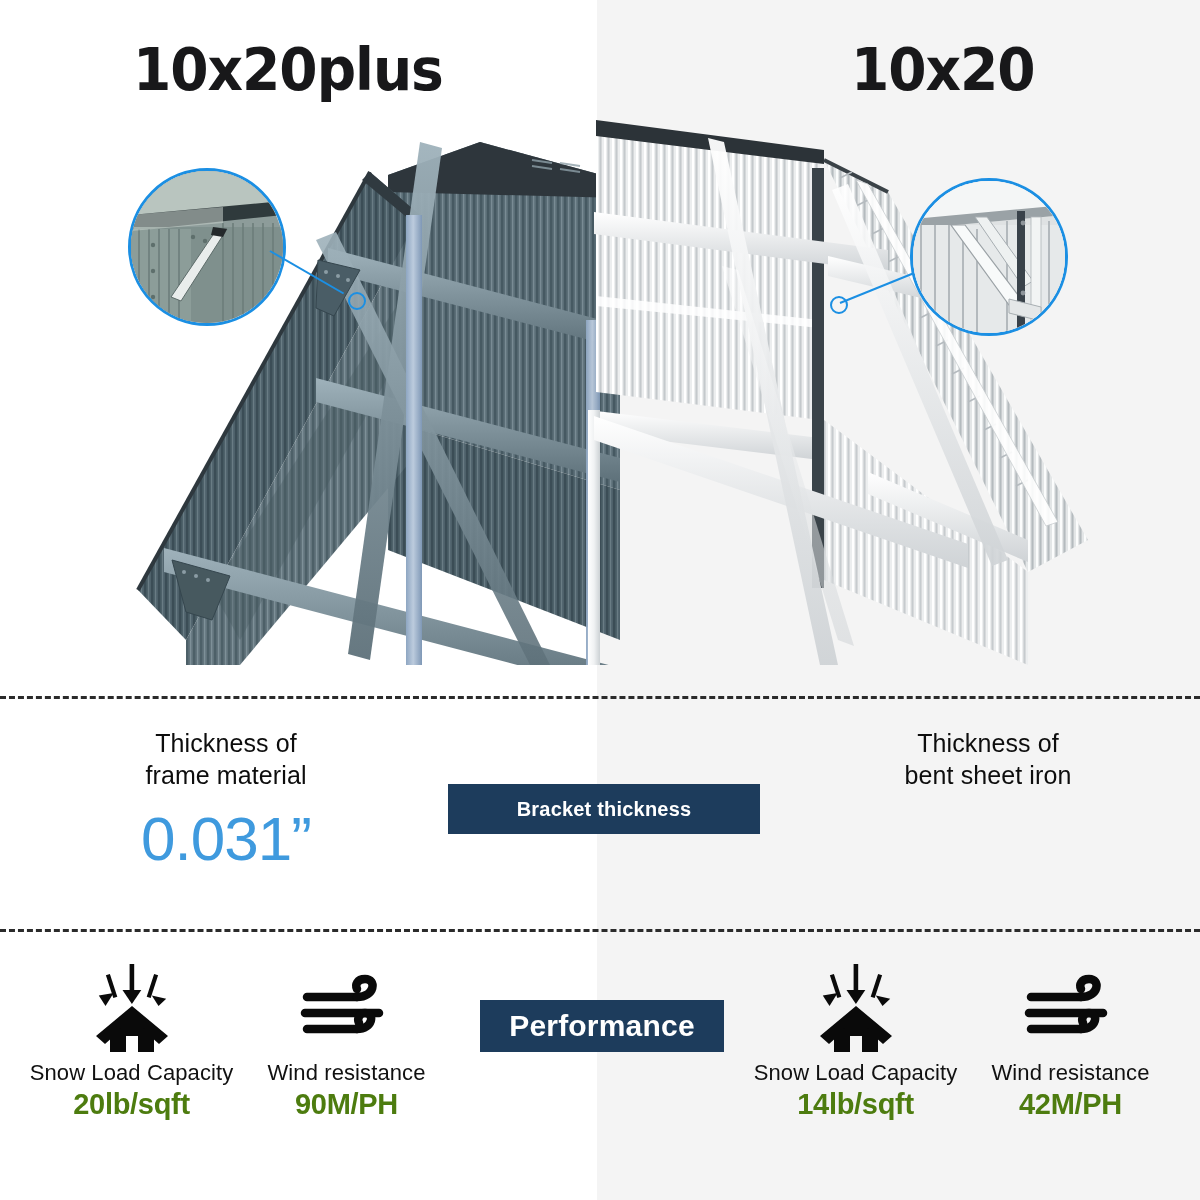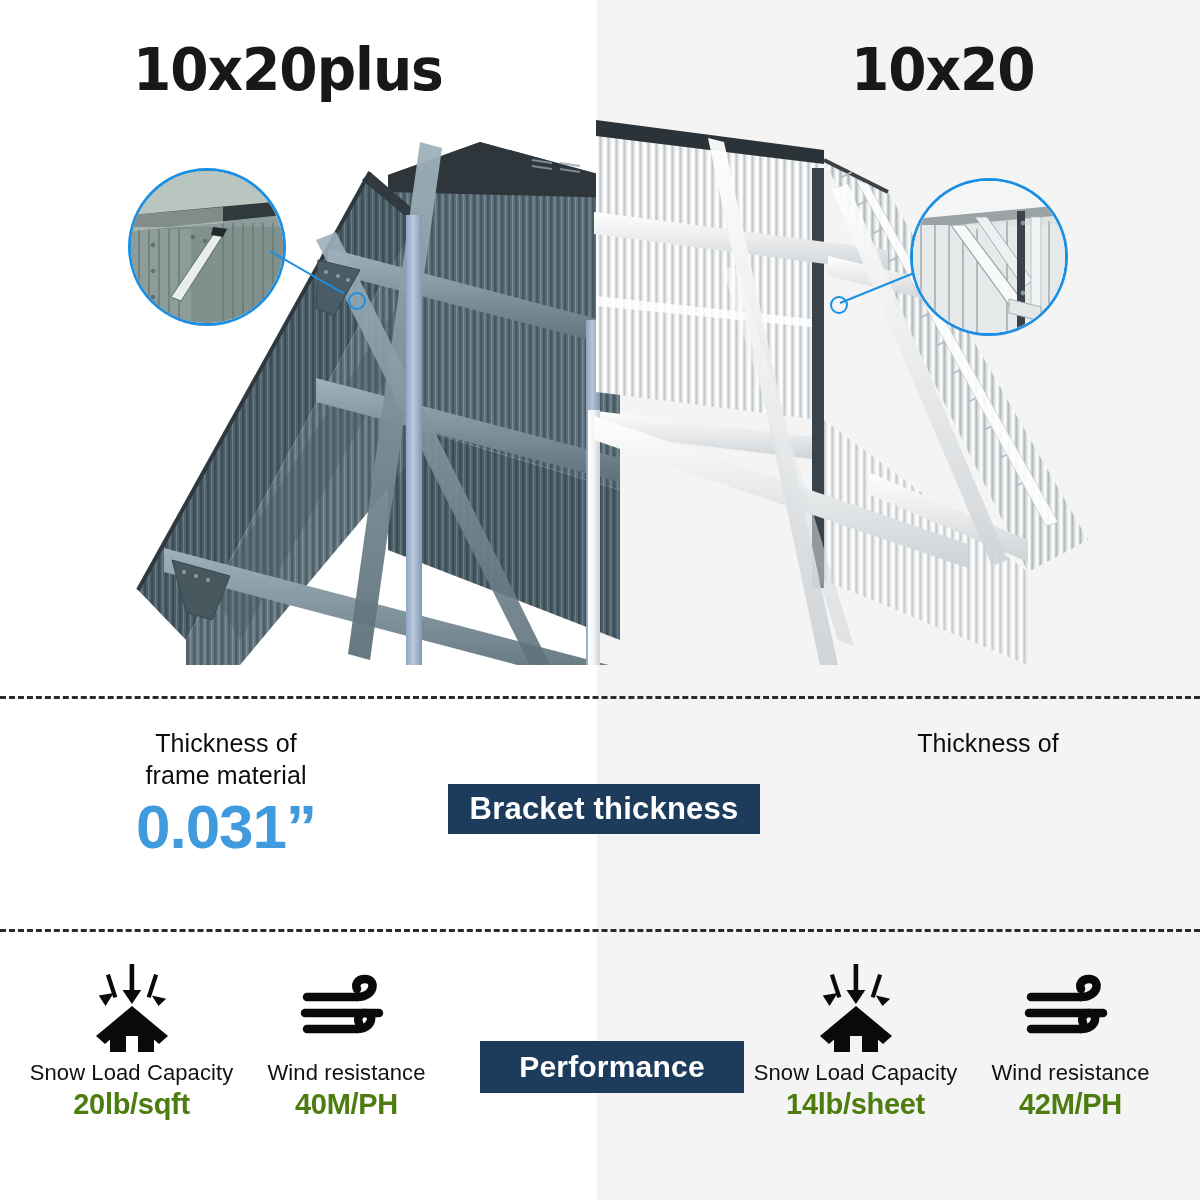--- a/index.html
+++ b/index.html
@@ -49,32 +49,32 @@
   #dash-1{top:696px;}
   #dash-2{top:929px;}
 
   
   .thick-block{position:absolute;text-align:center;}
   .thick-label{
     font-size:25px;color:#0d0d0d;line-height:1.28;font-weight:400;
     letter-spacing:.1px;
   }
   .thick-value{
-    font-size:62px;font-weight:bold;color:#3f9ade;
-    line-height:1.05;letter-spacing:-1px;margin-top:3px;
+    font-size:62px;font-weight:normal;color:#3f9ade;
+    line-height:1.05;letter-spacing:-1px;margin-top:15px;
   }
   #thick-left{left:56px;top:727px;width:340px;}
   #thick-right{left:808px;top:727px;width:360px;}
 
   .badge{
     position:absolute;background:#1d3c5c;color:#ffffff;
     font-weight:bold;display:flex;align-items:center;justify-content:center;
   }
-  #badge-bracket{left:448px;top:784px;width:312px;height:50px;font-size:31px;letter-spacing:.2px;}
-  #badge-performance{left:480px;top:1041px;width:264px;height:52px;font-size:30px;letter-spacing:.2px;}
+  #badge-bracket{left:448px;top:784px;width:312px;height:50px;font-size:20px;letter-spacing:.2px;}
+  #badge-performance{left:480px;top:1000px;width:244px;height:52px;font-size:30px;letter-spacing:.2px;}
 
   
   .perf-group{position:absolute;display:flex;align-items:center;}
   #perf-left{left:24px;top:962px;width:430px;}
   #perf-right{left:748px;top:962px;width:430px;}
   .perf-item{width:215px;text-align:center;}
   .perf-icon{height:92px;display:flex;align-items:flex-end;justify-content:center;}
   .perf-name{font-size:22px;color:#111111;margin-top:6px;letter-spacing:.1px;white-space:nowrap;}
   .perf-val{font-size:29px;font-weight:bold;color:#4d7c0f;margin-top:2px;letter-spacing:-.3px;white-space:nowrap;}
 </style>
@@ -318,20 +318,21 @@
     <div class="thick-label">frame material</div>
     <div class="thick-value">0.031”</div>
   </div>
 
   <div class="badge" id="badge-bracket">
     <span>Bracket thickness</span>
   </div>
 
   <div class="thick-block" id="thick-right">
     <div class="thick-label">Thickness of</div>
+    <div class="thick-label">bent sheet iron</div>
   </div>
 
   <div class="perf-group" id="perf-left">
 
     <div class="perf-item">
       <div class="perf-icon">
         <svg width="92" height="92" viewBox="0 0 92 92">
           <g fill="#0a0a0a">
             <rect x="43.6" y="2" width="4.6" height="30"></rect>
             <polygon points="45.9,42 36.5,28 55.3,28"></polygon>
@@ -354,21 +355,21 @@
           <g fill="none" stroke="#0a0a0a" stroke-width="8.5" stroke-linecap="round">
             <path d="M8 24 H58"></path>
             <path d="M58 24 C76 24 78 6 66 6 C58 6 56 12 58 16"></path>
             <path d="M6 40 H80"></path>
             <path d="M8 56 H58"></path>
             <path d="M58 56 C74 56 76 40 66 40 C60 40 58 46 60 50"></path>
           </g>
         </svg>
       </div>
       <div class="perf-name">Wind resistance</div>
-      <div class="perf-val">40M/PH</div>
+      <div class="perf-val">90M/PH</div>
     </div>
 
   </div>
 
   <div class="badge" id="badge-performance">
     <span>Performance</span>
   </div>
 
   <div class="perf-group" id="perf-right">
 
@@ -381,21 +382,21 @@
             <rect x="23.5" y="12" width="4.2" height="24" transform="rotate(-18 25.6 24)"></rect>
             <polygon points="19.5,44 12.8,33.5 27.6,31"></polygon>
             <rect x="64.3" y="12" width="4.2" height="24" transform="rotate(18 66.4 24)"></rect>
             <polygon points="72.5,44 65.8,33.5 80.2,36.8"></polygon>
             <polygon points="46,44 10,74 19,82 46,58 73,82 82,74"></polygon>
             <path d="M24 76 L24 90 L40 90 L40 74 L52 74 L52 90 L68 90 L68 76 L46 56 Z"></path>
           </g>
         </svg>
       </div>
       <div class="perf-name">Snow Load Capacity</div>
-      <div class="perf-val">14lb/sheet</div>
+      <div class="perf-val">14lb/sqft</div>
     </div>
 
     <div class="perf-item">
       <div class="perf-icon">
         <svg width="96" height="92" viewBox="0 0 96 70">
           <g fill="none" stroke="#0a0a0a" stroke-width="8.5" stroke-linecap="round">
             <path d="M8 24 H58"></path>
             <path d="M58 24 C76 24 78 6 66 6 C58 6 56 12 58 16"></path>
             <path d="M6 40 H80"></path>
             <path d="M8 56 H58"></path>

